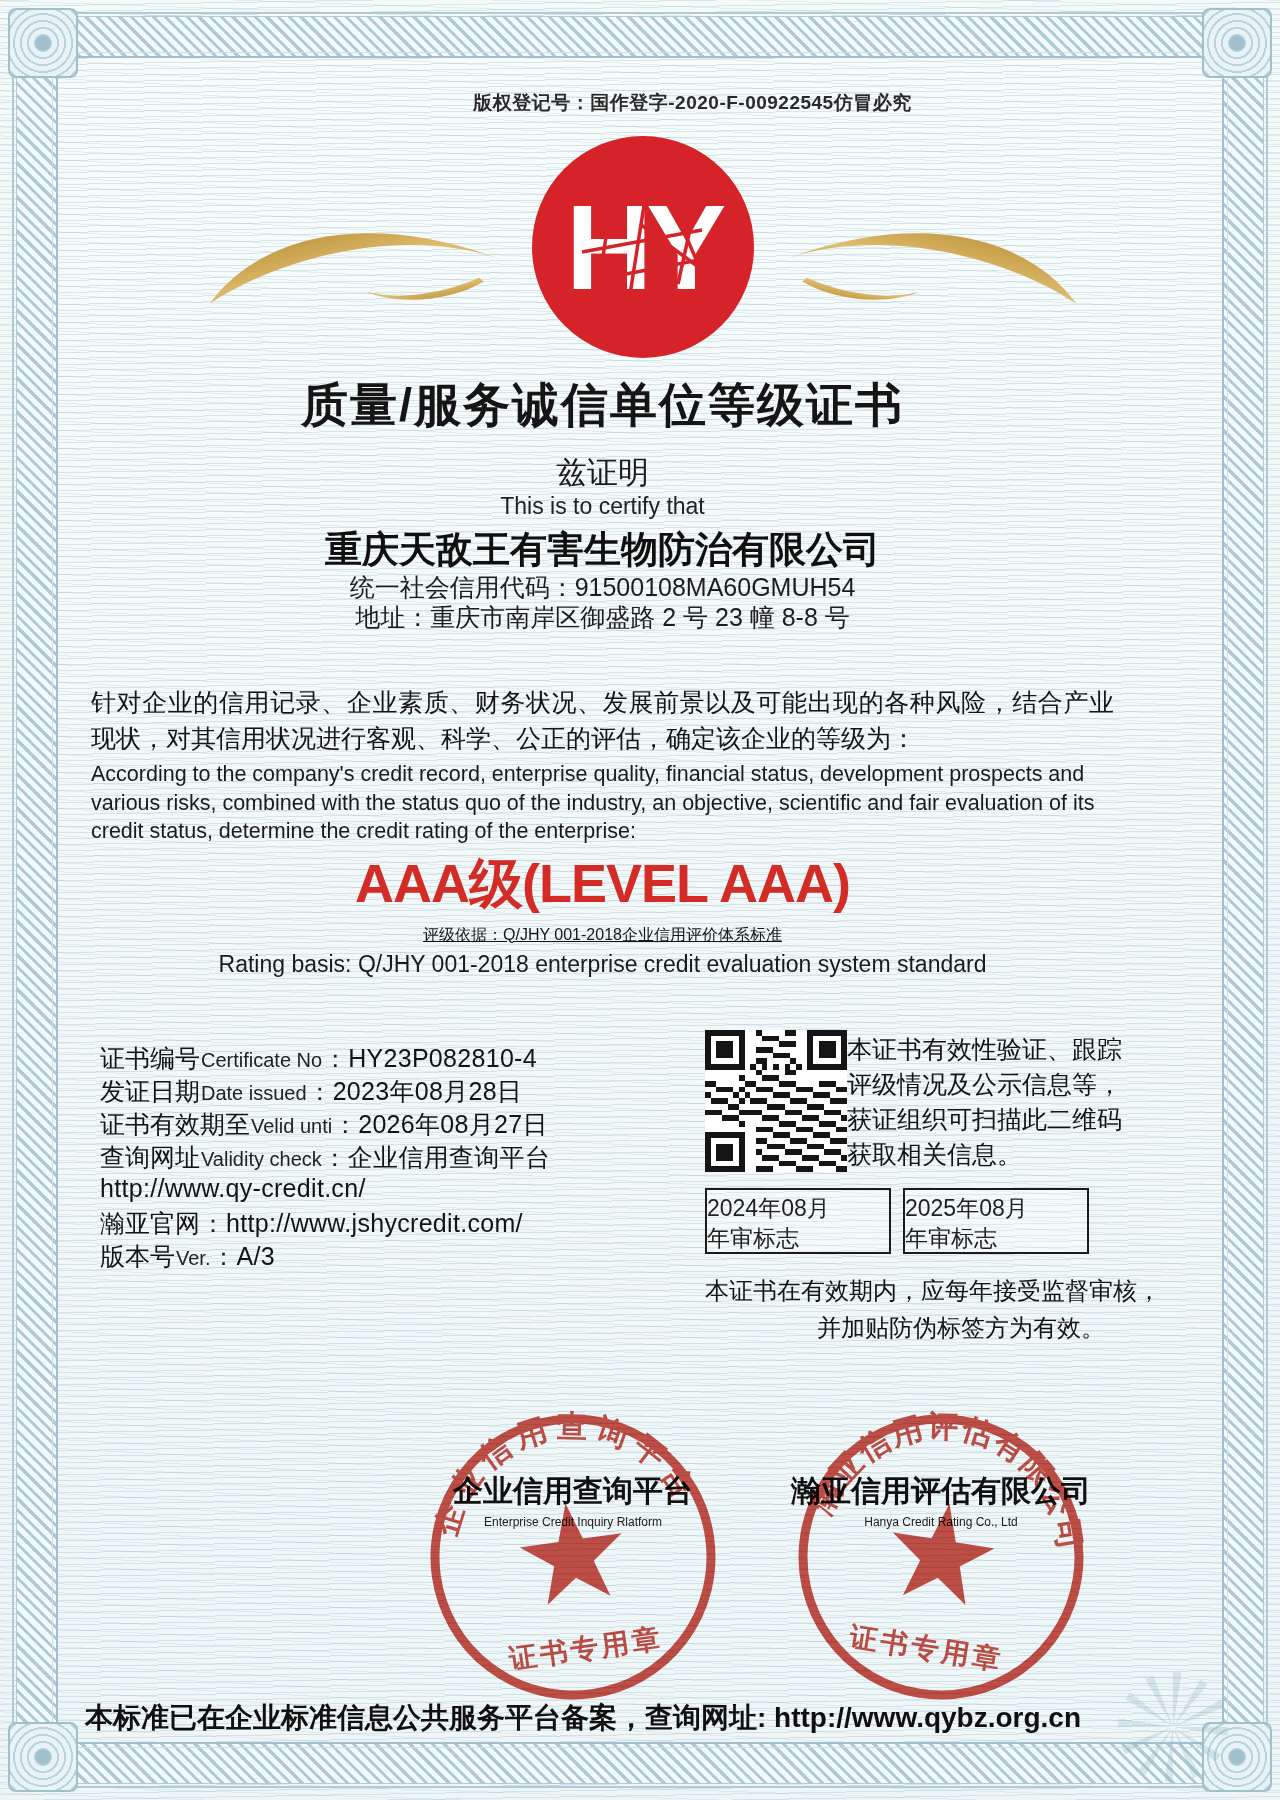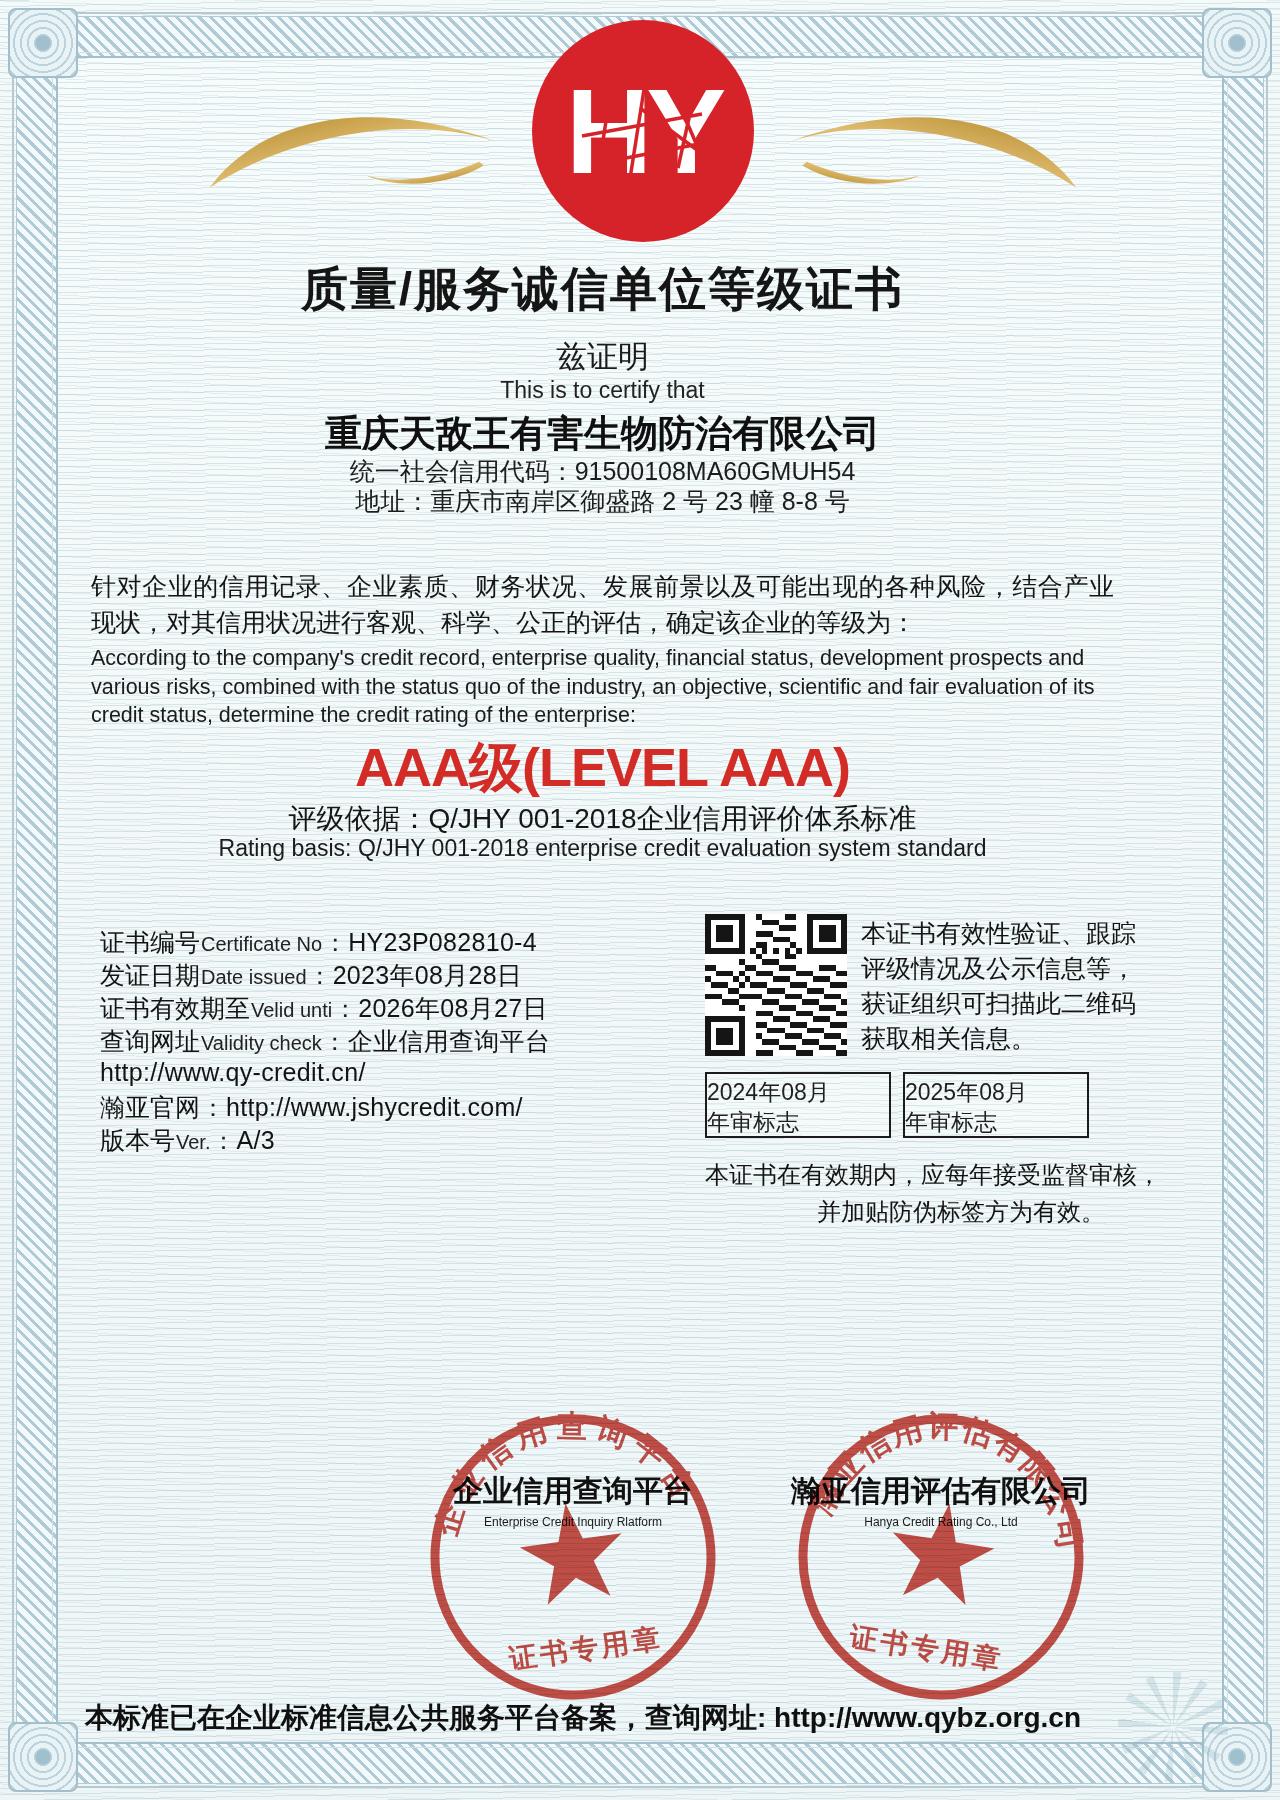--- a/index.html
+++ b/index.html
@@ -42,34 +42,34 @@
 
   .title{margin-top:16px;text-align:center;font-size:47px;line-height:54px;font-weight:700;letter-spacing:2px;color:#151515;}
   .subtitle{margin-top:12px;text-align:center;font-size:26px;line-height:30px;font-weight:500;color:#222;}
   .certify-zh{margin-top:22px;text-align:center;font-size:31px;line-height:38px;color:#1b1b1b;}
   .certify-en{text-align:center;font-size:23px;line-height:28px;color:#222;}
   .company-name{margin-top:8px;text-align:center;font-size:37px;line-height:44px;font-weight:800;color:#101010;}
   .company-line{text-align:center;font-size:25px;line-height:30px;color:#1d1d1d;}
   .para-zh{margin:52px 6px 0 6px;font-size:25px;line-height:36px;text-align:justify;color:#151515;}
   .para-en{margin:4px 6px 0 6px;font-size:21.5px;line-height:28.5px;text-align:left;color:#1b1b1b;}
   .level{margin-top:6px;text-align:center;font-size:54px;line-height:62px;font-weight:800;letter-spacing:-1px;}
-  .basis-zh{margin-top:6px;text-align:center;font-size:28px;line-height:30px;color:#161616;}
+  .basis-zh{margin-top:6px;text-align:center;font-size:16px;line-height:30px;color:#161616;text-decoration:underline;}
   .basis-en{text-align:center;font-size:23px;line-height:28px;color:#1b1b1b;}
 
   .info{display:flex;margin-top:52px;}
   .details{width:570px;padding:12px 0 0 15px;box-sizing:border-box;}
   .detail-row{display:flex;align-items:baseline;gap:1px;height:33px;white-space:nowrap;}
   .dzh{font-size:25px;color:#141414;}
   .den{font-size:20px;color:#222;}
   .dsep{font-size:24px;}
   .dval{font-size:25px;color:#141414;letter-spacing:.3px;}
   .dzh:empty,.den:empty,.dsep:empty{display:none;}
 
   .right-col{width:400px;margin-left:50px;}
-  .qr-row{display:flex;gap:14px;}
+  .qr-row{display:flex;}
   .qr-box{width:142px;height:142px;background:#fff;flex:0 0 auto;}
   .qr-box svg{width:100%;height:100%;display:block;}
   .qr-note{font-size:25px;line-height:35px;color:#141414;padding-top:2px;white-space:nowrap;}
   .year-boxes{display:flex;gap:12px;margin-top:16px;}
   .year-box{width:186px;height:66px;border:2px solid #1c1c1c;box-sizing:border-box;
     font-size:23px;line-height:30px;padding-top:3px;background:rgba(255,255,255,.25);}
   .audit-note{margin-top:18px;text-align:right;font-size:24px;line-height:37px;color:#141414;white-space:nowrap;}
 
   .seals{position:absolute;top:1405px;left:0;width:1035px;height:345px;}
   .org{position:absolute;top:68px;width:420px;text-align:center;z-index:1;}
@@ -95,20 +95,21 @@
   <div class="frame-a"></div>
   <div class="panel"></div>
   <div class="corner tl"></div>
   <div class="corner tr"></div>
   <div class="corner bl"></div>
   <div class="corner br"></div>
   <div class="rosette"></div>
 
   <div class="content">
 
+    <div class="copyright">版权登记号：国作登字-2020-F-00922545仿冒必究</div>
 
     <div class="logo-row">
       <svg class="flourish" viewBox="0 0 330 130">
         <defs>
           <linearGradient id="gold1" x1="0" y1="0" x2="1" y2="1">
             <stop offset="0" stop-color="#b08428"></stop>
               <stop offset=".5" stop-color="#e0bd6f"></stop>
               <stop offset="1" stop-color="#b08428"></stop>
           </linearGradient>
         </defs>

